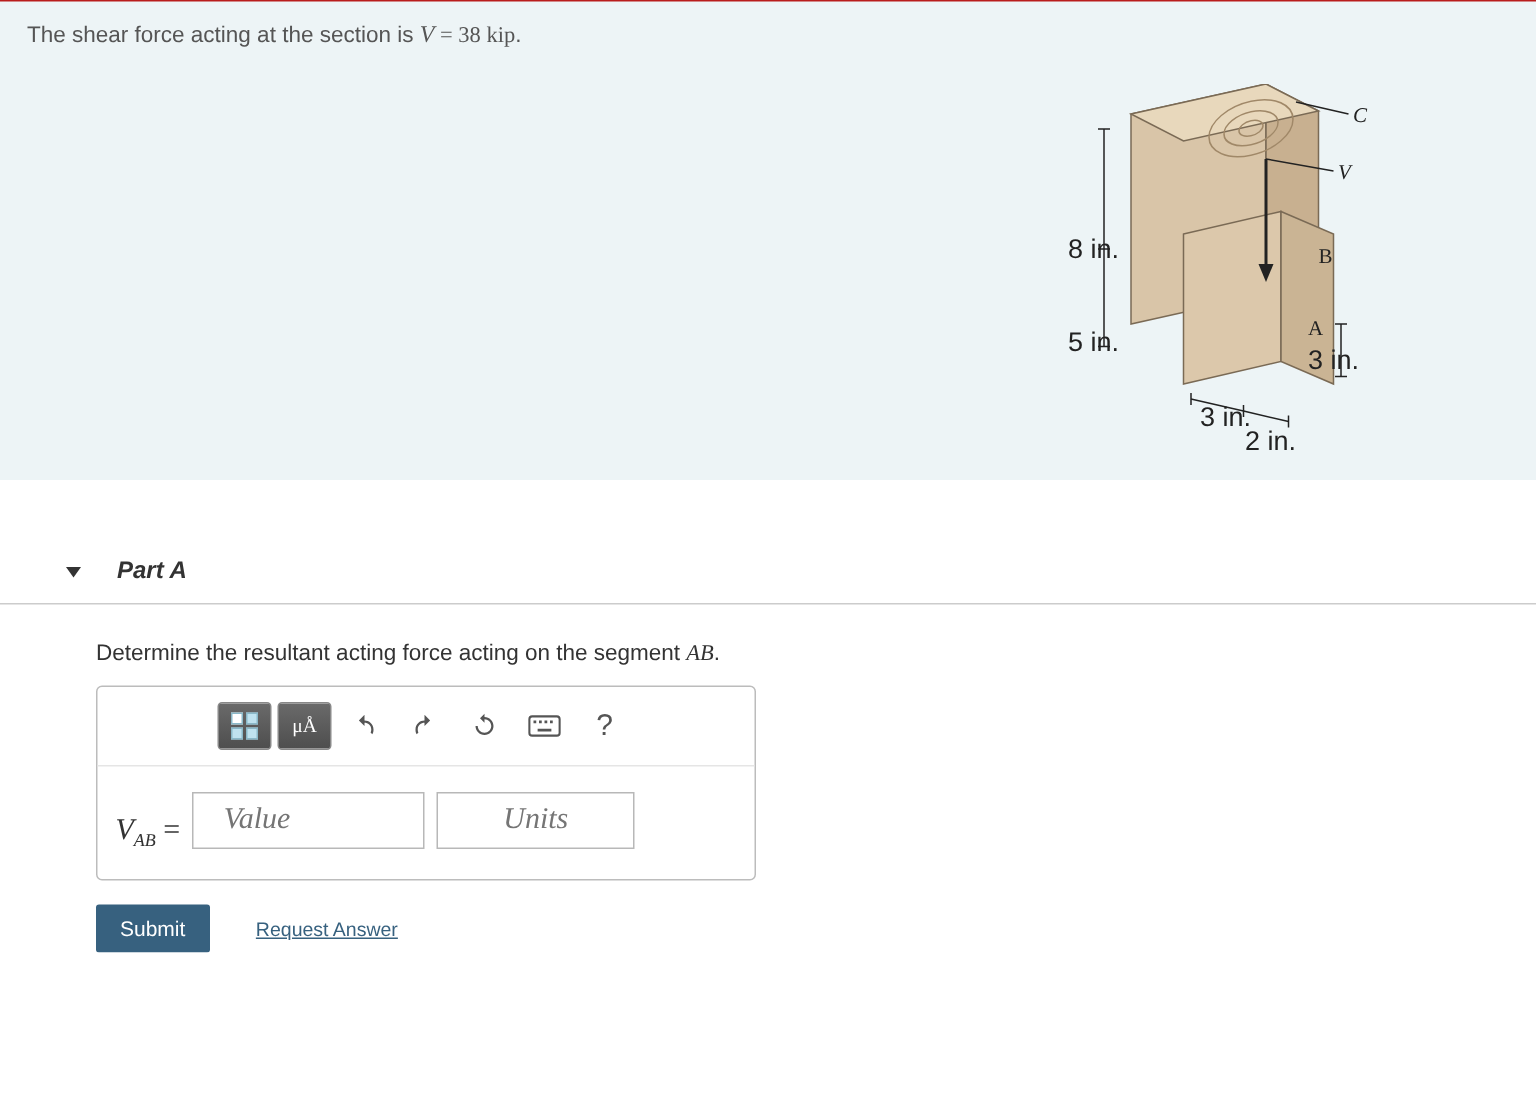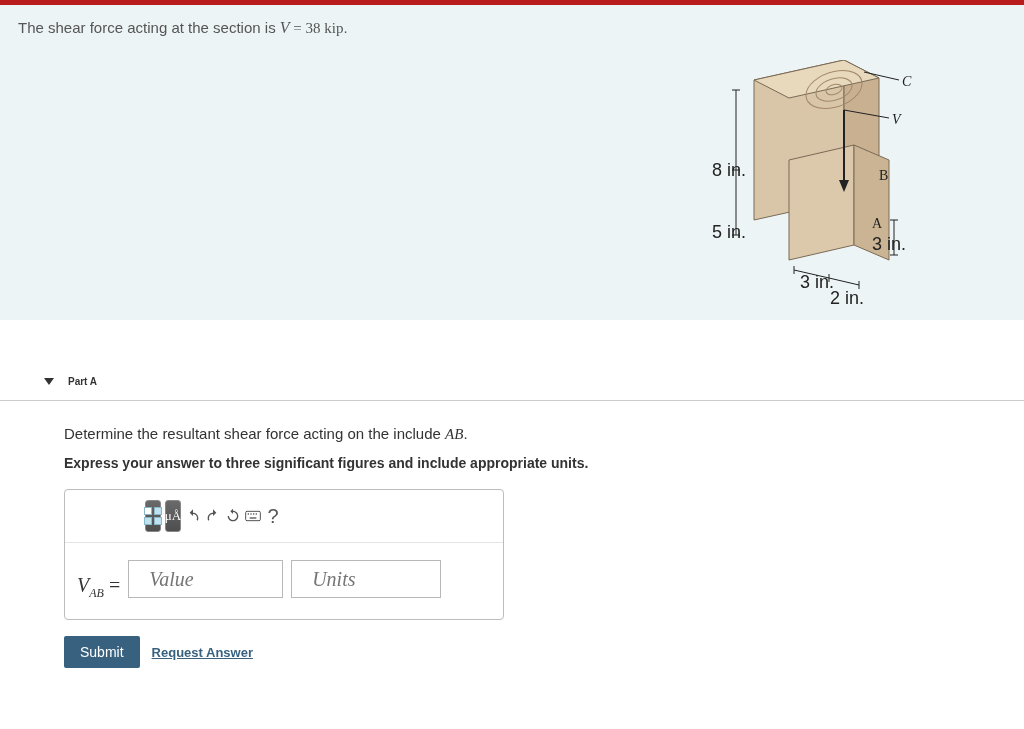--- a/index.html
+++ b/index.html
@@ -6,21 +6,21 @@
   body {
     margin: 0;
     font-family: Arial, Helvetica, sans-serif;
     font-size: 14px;
     color: #333;
     background: #fff;
   }
   .problem-header {
     background: #edf4f6;
     padding: 14px 18px 12px 18px;
-    border-top: 5px solid #b91c1c;
+    border-top: 1px solid #b91c1c;
     position: relative;
     min-height: 320px;
   }
   .problem-text {
     font-size: 15px;
     color: #555;
   }
   .problem-text i { font-style: italic; font-family: 'Times New Roman', serif; font-size: 16px; }
   .figure {
     position: absolute;
@@ -52,22 +52,23 @@
     position: absolute;
     left: 44px;
     top: 18px;
     width: 0; height: 0;
     border-left: 5px solid transparent;
     border-right: 5px solid transparent;
     border-top: 7px solid #333;
   }
   .part-title {
     font-weight: bold;
-    margin-left: 28px;
-    font-size: 10px;
+    margin-left: 38px;
+    font-size: 16px;
+    font-style: italic;
   }
   .part-body {
     padding: 24px 0 0 64px;
   }
   .question-text {
     font-size: 15px;
     color: #333;
     margin-bottom: 12px;
   }
   .question-text i { font-family: 'Times New Roman', serif; font-style: italic; }
@@ -83,21 +84,21 @@
     padding: 0;
   }
   .toolbar {
     display: flex;
     align-items: center;
     gap: 4px;
     padding: 10px 10px 10px 80px;
     border-bottom: 1px solid #e5e5e5;
   }
   .tool-btn {
-    width: 16px;
+    width: 36px;
     height: 32px;
     border: 1px solid #888;
     border-radius: 3px;
     background: linear-gradient(#6a6a6a, #4e4e4e);
     color: #fff;
     display: flex;
     align-items: center;
     justify-content: center;
     font-size: 13px;
     cursor: pointer;
@@ -139,40 +140,40 @@
     border: 1px solid #b8b8b8;
     font-family: 'Times New Roman', serif;
     font-style: italic;
     font-size: 20px;
     color: #aaa;
     padding: 0 20px;
     background: #fff;
     outline: none;
   }
   .value-input { width: 155px; }
-  .units-input { width: 150px; }
+  .units-input { width: 132px; text-align: center; }
   .submit-row {
     margin-top: 16px;
     display: flex;
     align-items: center;
-    gap: 12px;
+    gap: 31px;
   }
   .submit-btn {
     background: #37617f;
     color: #fff;
     border: none;
     padding: 8px 16px;
     font-size: 14px;
     cursor: pointer;
     border-radius: 2px;
   }
   .request-link {
     color: #37617f;
     font-size: 13px;
-    font-weight: bold;
+    font-weight: normal;
     text-decoration: underline;
     cursor: pointer;
   }
 </style>
 </head>
 <body>
 
 <div class="problem-header">
   <div class="problem-text">
     <span>The shear force acting at the section is </span><i>V</i><span style="font-family:'Times New Roman',serif;"> = 38 kip</span><span>.</span>
@@ -227,23 +228,22 @@
   </div>
 </div>
 
 <div class="part-header">
   <div class="triangle"></div>
   <span class="part-title">Part A</span>
 </div>
 
 <div class="part-body">
   <div class="question-text">
-    <span>Determine the resultant shear force acting on the include </span><i>AB</i><span>.</span>
-  </div>
-  <div class="instruction">Express your answer to three significant figures and include appropriate units.</div>
+    <span>Determine the resultant acting force acting on the segment </span><i>AB</i><span>.</span>
+  </div>
 
   <div class="answer-box">
     <div class="toolbar">
       <div class="tool-btn" title="Templates">
         <div class="templates-icon">
           <span></span>
             <span></span>
             <span></span>
             <span></span>
         </div>

